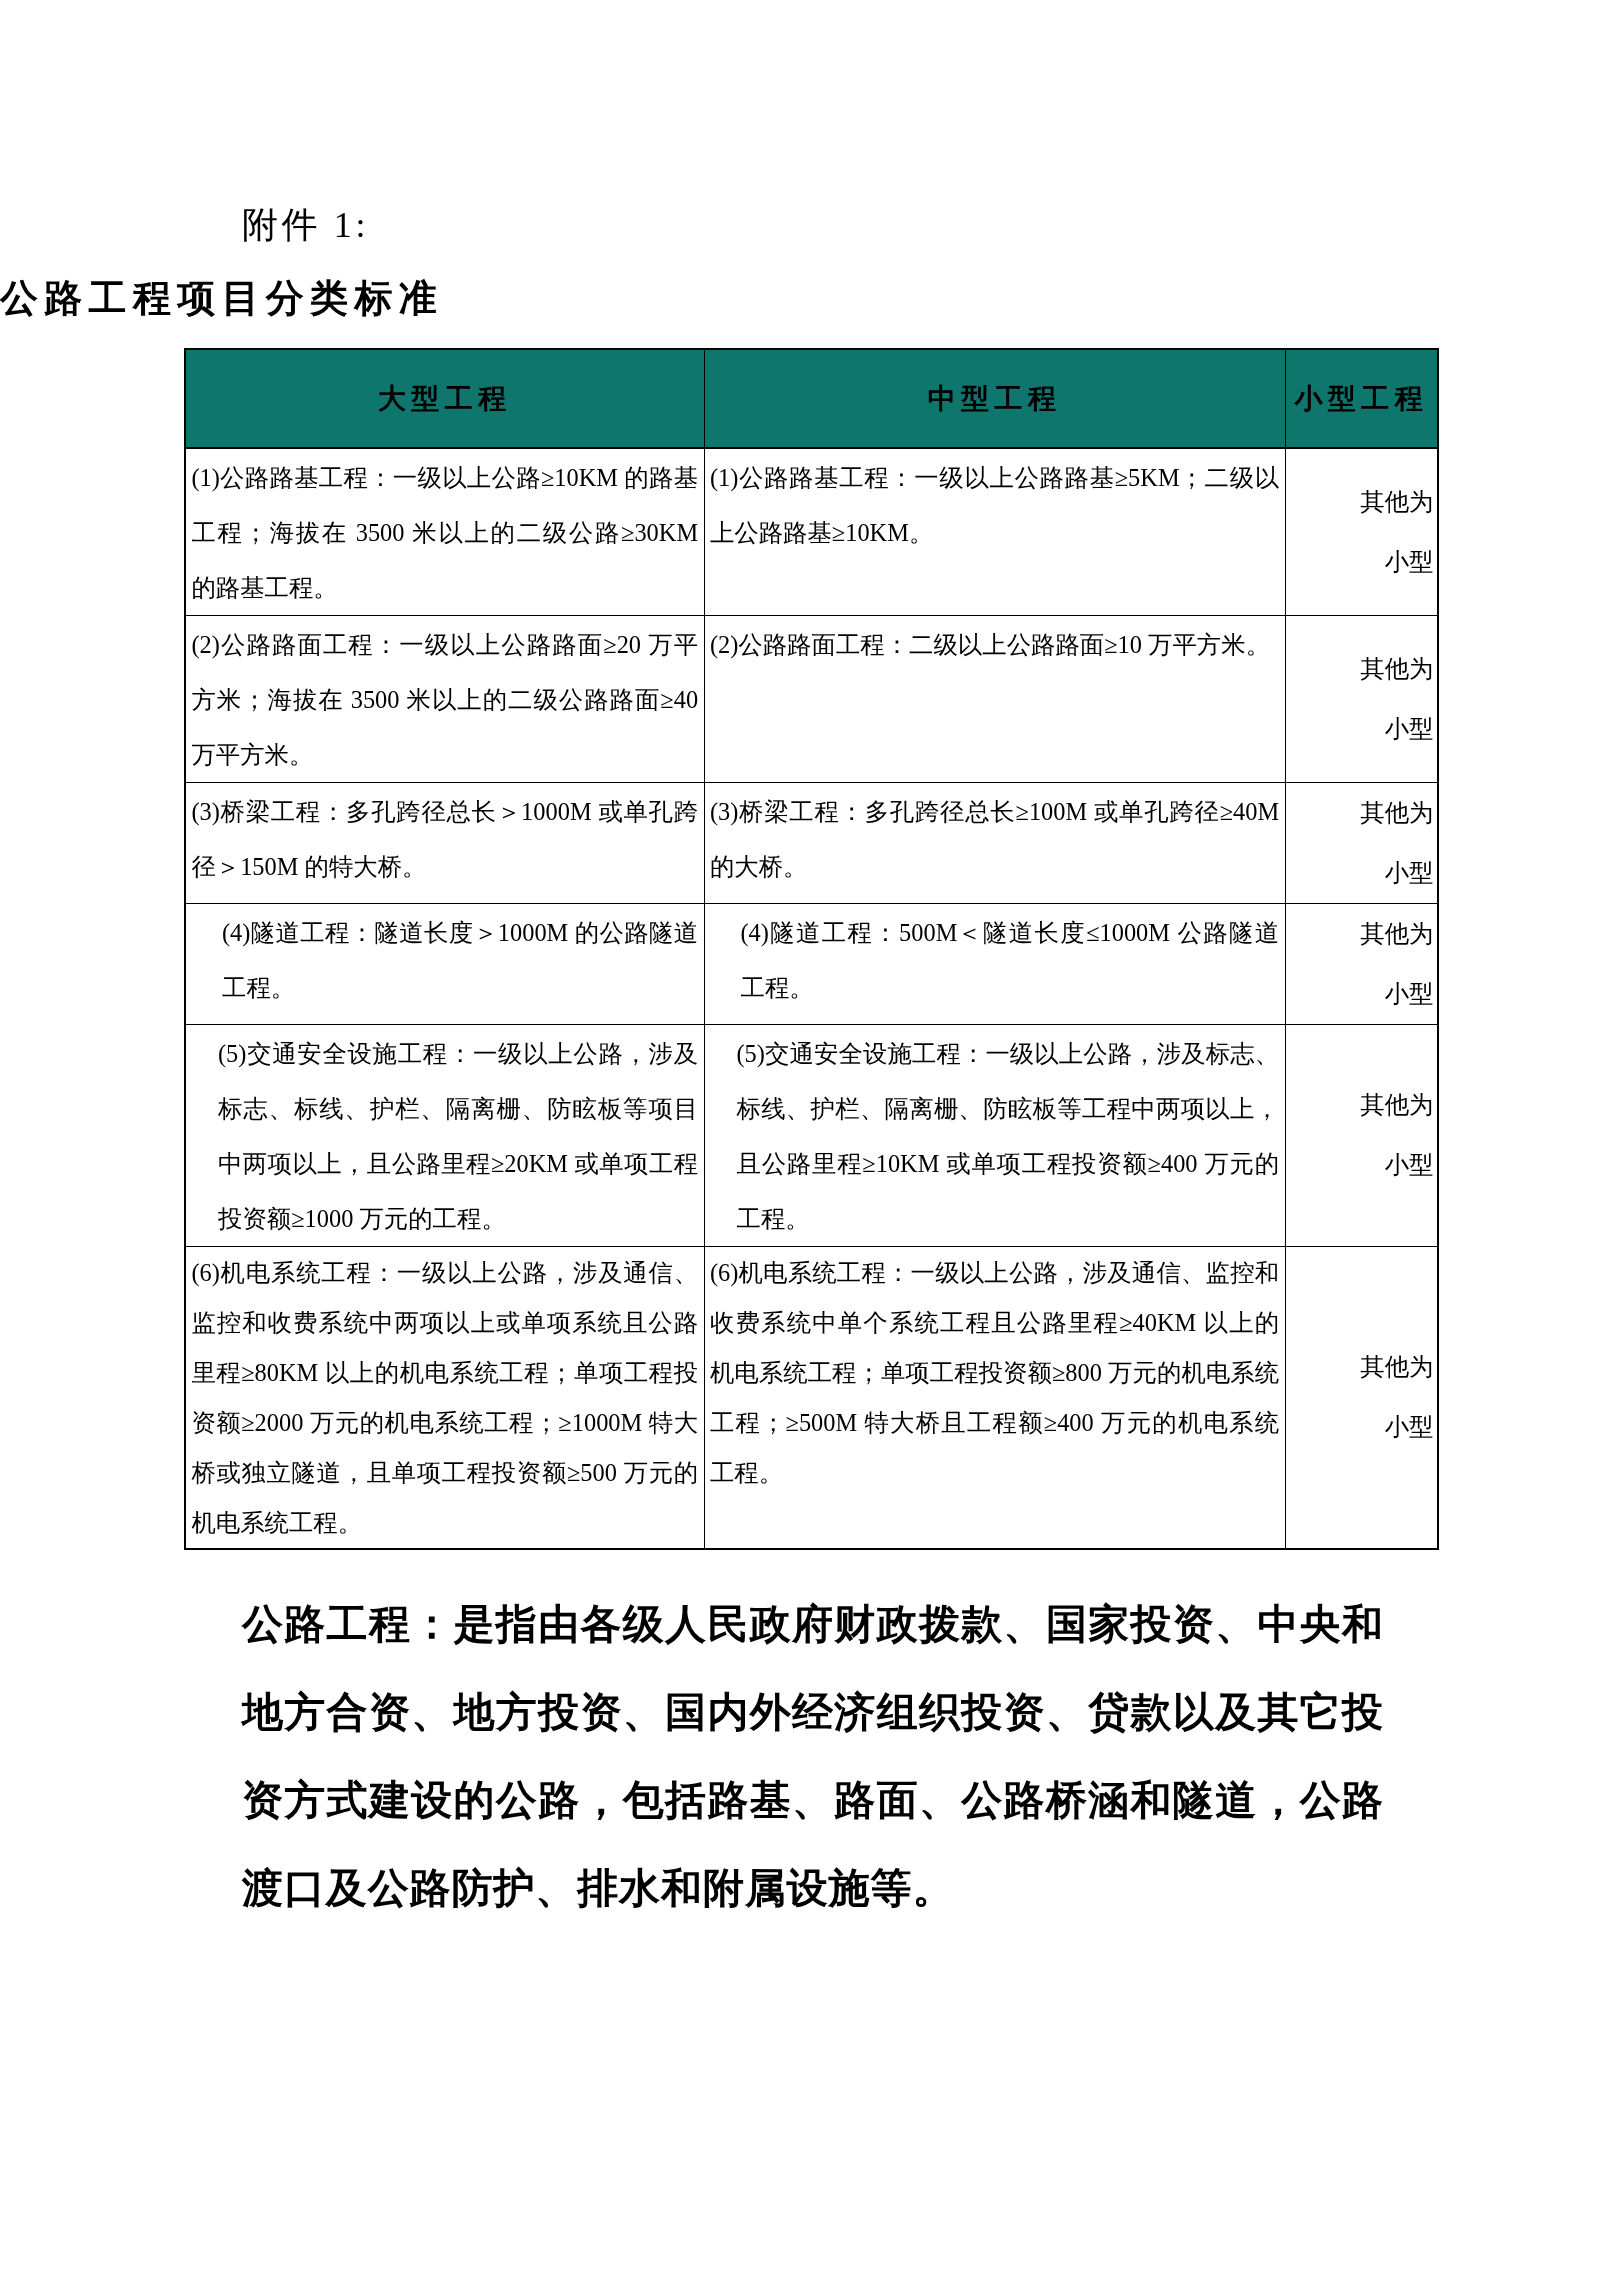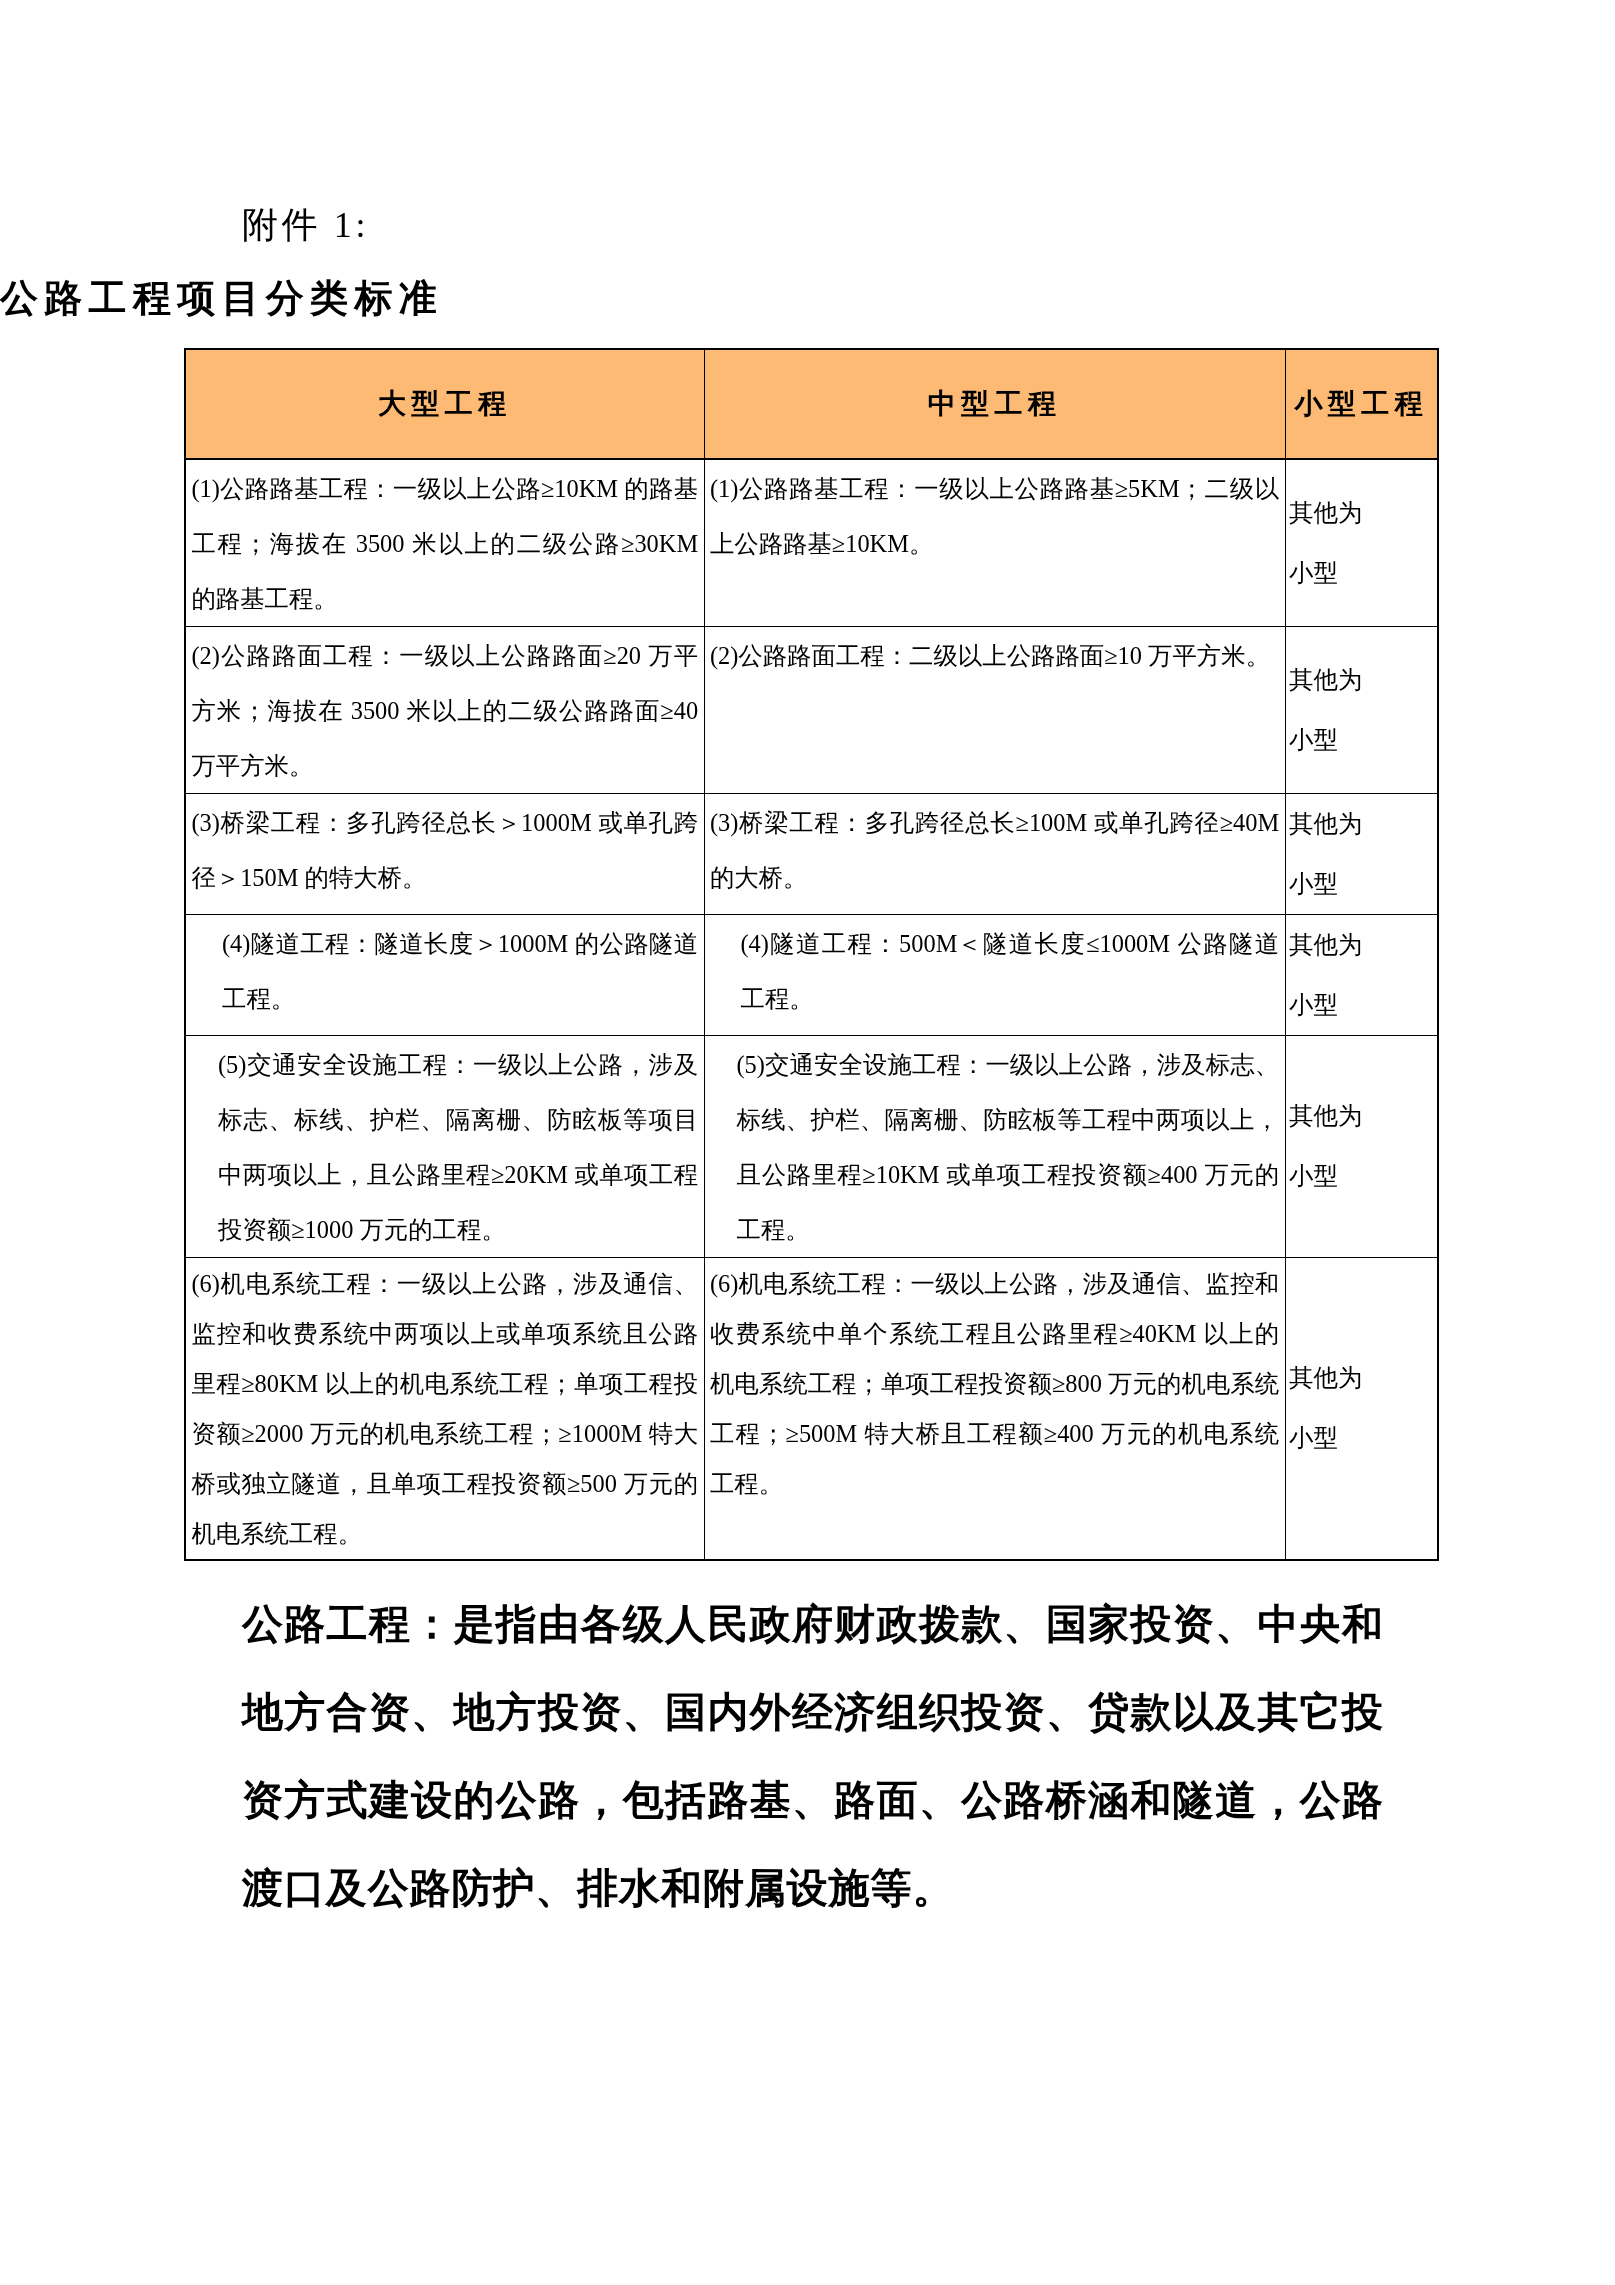--- a/index.html
+++ b/index.html
@@ -25,38 +25,38 @@
     position: absolute; left: 184px; top: 348px;
     width: 1253px; border-collapse: collapse; table-layout: fixed;
     border: 2.7px solid #000;
     font-size: 24.4px;
   }
   col.c-large  { width: 519px; }
   col.c-medium { width: 581px; }
   col.c-small  { width: 153px; }
 
   table.class-table th {
-    background: #fdba74;
-    height: 110px;
+    background: #0f766e;
+    height: 99px;
     border: 1.8px solid #000;
     border-bottom: 2.7px solid #000;
     font-size: 28px; font-weight: bold; letter-spacing: 5.4px;
     text-align: center; vertical-align: middle;
   }
   table.class-table td {
     border: 1.8px solid #000;
     vertical-align: top;
     padding: 0.9px 5.4px 0 5.4px;
     line-height: 55px;
     text-align: justify;
     text-justify: inter-ideograph;
   }
   table.class-table td.small-cell {
     vertical-align: middle;
-    text-align: left;
+    text-align: right;
     white-space: pre-line;
     line-height: 60px;
     padding: 0 3.6px;
   }
   tr.r1 td { height: 166px; }
   tr.r2 td { height: 165px; }
   tr.r3 td { height: 115px; }
   tr.r4 td { height: 115px; padding-left: 36px; }
   tr.r5 td { height: 221px; padding-left: 32px; }
   tr.r6 td { height: 297px; line-height: 50px; }

